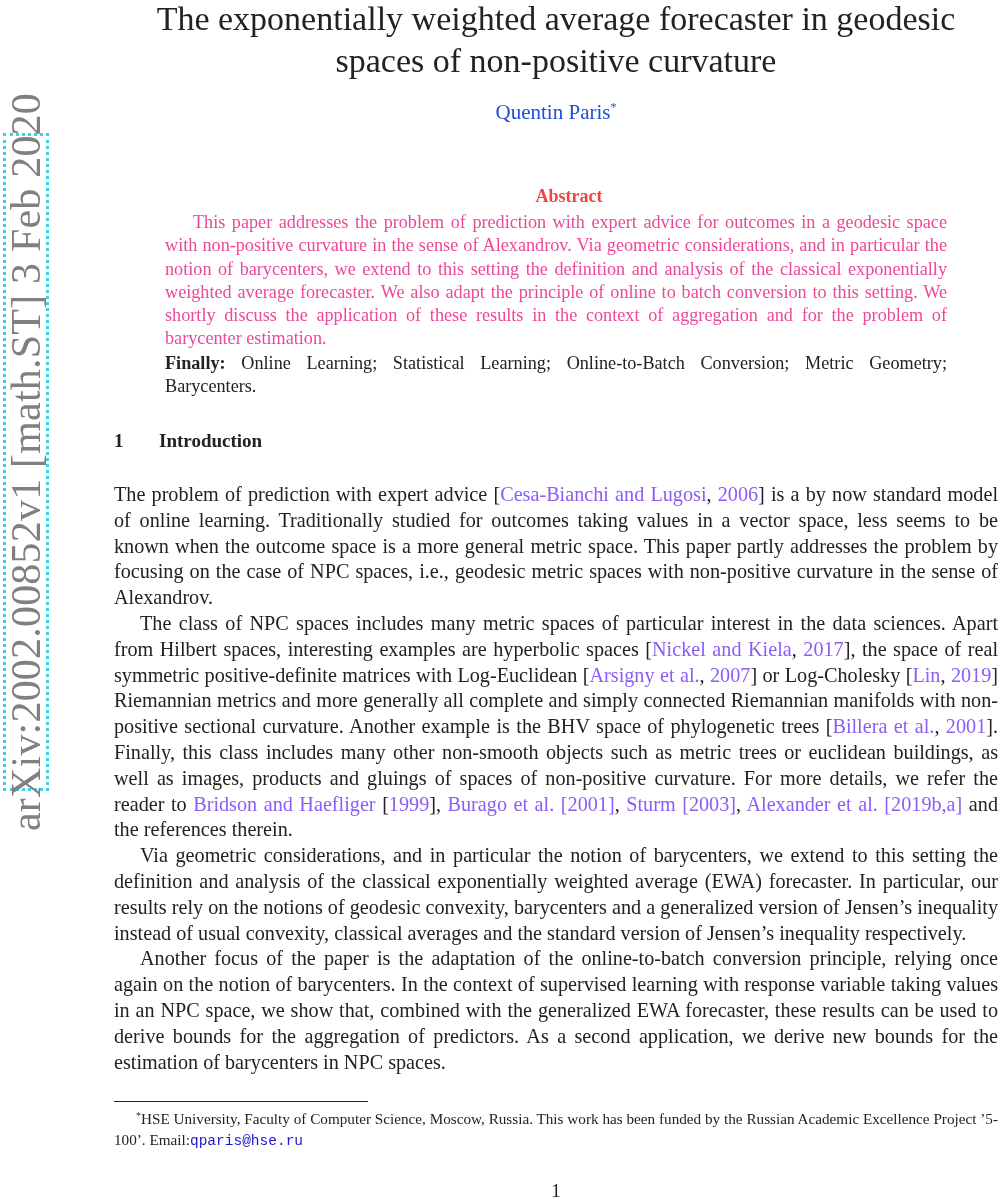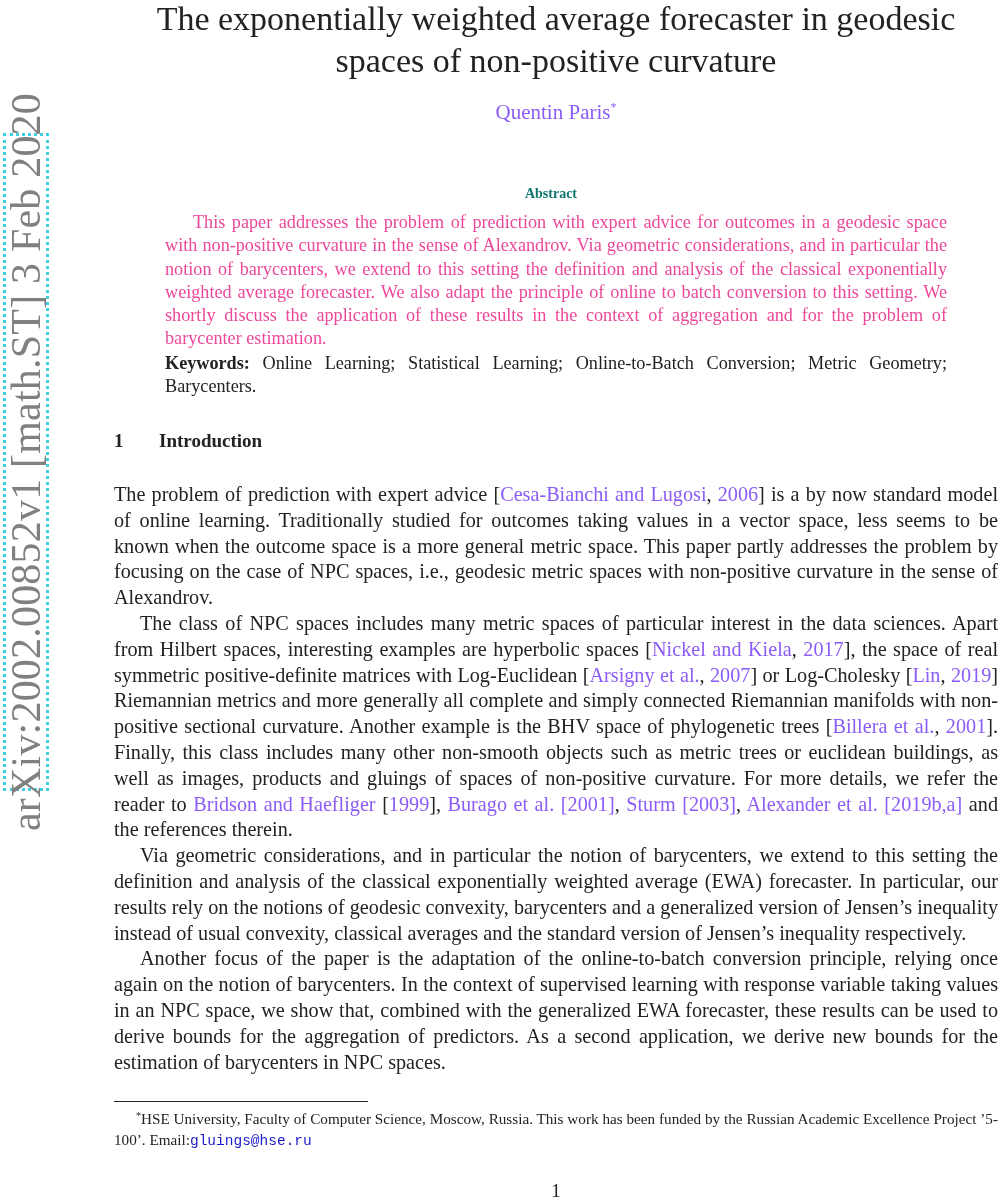--- a/index.html
+++ b/index.html
@@ -24,27 +24,27 @@
   }
 
   .title {
     position: absolute; left: 112px; width: 888px; top: -2px;
     text-align: center;
     font-family: "Liberation Serif", serif; font-size: 34px; line-height: 42px;
     color: #222;
   }
   .author {
     position: absolute; left: 112px; width: 888px; top: 100px; text-align: center;
-    font-family: "Liberation Serif", serif; font-size: 21px; color: #8b5cf6;
+    font-family: "Liberation Serif", serif; font-size: 21px; color: #1d4ed8;
   }
   .author sup { font-size: 12px; vertical-align: 8px; }
 
   .abstract-heading {
-    position: absolute; left: 160px; width: 782px; top: 186px; text-align: center;
-    font-family: "Liberation Serif", serif; font-weight: bold; font-size: 14px; color: #0f766e;
+    position: absolute; left: 178px; width: 782px; top: 186px; text-align: center;
+    font-family: "Liberation Serif", serif; font-weight: bold; font-size: 18px; color: #ef4444;
   }
   .abstract-body {
     position: absolute; left: 165px; width: 782px; top: 211px;
     font-family: "Liberation Serif", serif; font-size: 18.2px; line-height: 23.3px;
     text-align: justify; text-indent: 28px; color: #ec4899;
   }
   .keywords {
     position: absolute; left: 165px; width: 782px; top: 352px;
     font-family: "Liberation Serif", serif; font-size: 18.2px; line-height: 23.3px;
     text-align: justify; color: #222;
@@ -91,33 +91,33 @@
 
   <div class="arxiv-box"></div>
   <div class="arxiv-text">arXiv:2002.00852v1  [math.ST]  3 Feb 2020</div>
 
   <div class="title">The exponentially weighted average forecaster in geodesic spaces of non-positive curvature</div>
 
   <div class="author"><span>Quentin Paris</span><sup>*</sup></div>
 
   <div class="abstract-heading">Abstract</div>
   <div class="abstract-body">This paper addresses the problem of prediction with expert advice for outcomes in a geodesic space with non-positive curvature in the sense of Alexandrov. Via geometric considerations, and in particular the notion of barycenters, we extend to this setting the definition and analysis of the classical exponentially weighted average forecaster. We also adapt the principle of online to batch conversion to this setting. We shortly discuss the application of these results in the context of aggregation and for the problem of barycenter estimation.</div>
-  <div class="keywords"><b>Keywords:</b> <span>Online Learning; Statistical Learning; Online-to-Batch Conversion; Metric Geometry; Barycenters.</span></div>
+  <div class="keywords"><b>Finally:</b> <span>Online Learning; Statistical Learning; Online-to-Batch Conversion; Metric Geometry; Barycenters.</span></div>
 
   <div class="section-heading"><span class="num">1</span><span>Introduction</span></div>
 
   <div class="body">
     <p class="first"><span>The problem of prediction with expert advice </span>[<span class="cite">Cesa-Bianchi and Lugosi</span>, <span class="cite">2006</span>]<span> is a by now standard model of online learning. Traditionally studied for outcomes taking values in a vector space, less seems to be known when the outcome space is a more general metric space. This paper partly addresses the problem by focusing on the case of NPC spaces, i.e., geodesic metric spaces with non-positive curvature in the sense of Alexandrov.</span></p>
 
     <p><span>The class of NPC spaces includes many metric spaces of particular interest in the data sciences. Apart from Hilbert spaces, interesting examples are hyperbolic spaces </span>[<span class="cite">Nickel and Kiela</span>, <span class="cite">2017</span>]<span>, the space of real symmetric positive-definite matrices with Log-Euclidean </span>[<span class="cite">Arsigny et al.</span>, <span class="cite">2007</span>]<span> or Log-Cholesky </span>[<span class="cite">Lin</span>, <span class="cite">2019</span>]<span> Riemannian metrics and more generally all complete and simply connected Riemannian manifolds with non-positive sectional curvature. Another example is the BHV space of phylogenetic trees </span>[<span class="cite">Billera et al.</span>, <span class="cite">2001</span>]<span>. Finally, this class includes many other non-smooth objects such as metric trees or euclidean buildings, as well as images, products and gluings of spaces of non-positive curvature. For more details, we refer the reader to </span><span class="cite">Bridson and Haefliger</span> [<span class="cite">1999</span>], <span class="cite">Burago et al.</span> <span class="cite">[</span><span class="cite">2001</span><span class="cite">]</span>, <span class="cite">Sturm</span> <span class="cite">[</span><span class="cite">2003</span><span class="cite">]</span>, <span class="cite">Alexander et al.</span> <span class="cite">[</span><span class="cite">2019b</span><span class="cite">,</span><span class="cite">a</span><span class="cite">]</span><span> and the references therein.</span></p>
 
     <p>Via geometric considerations, and in particular the notion of barycenters, we extend to this setting the definition and analysis of the classical exponentially weighted average (EWA) forecaster. In particular, our results rely on the notions of geodesic convexity, barycenters and a generalized version of Jensen’s inequality instead of usual convexity, classical averages and the standard version of Jensen’s inequality respectively.</p>
 
     <p>Another focus of the paper is the adaptation of the online-to-batch conversion principle, relying once again on the notion of barycenters. In the context of supervised learning with response variable taking values in an NPC space, we show that, combined with the generalized EWA forecaster, these results can be used to derive bounds for the aggregation of predictors. As a second application, we derive new bounds for the estimation of barycenters in NPC spaces.</p>
   </div>
 
   <div class="footrule"></div>
   <div class="footnote">
-      <span class="fn-first"><sup>*</sup><span>HSE University, Faculty of Computer Science, Moscow, Russia. This work has been funded by the Russian Academic Excellence Project ’5-100’. Email:</span><span class="email">gluings@hse.ru</span></span>
+      <span class="fn-first"><sup>*</sup><span>HSE University, Faculty of Computer Science, Moscow, Russia. This work has been funded by the Russian Academic Excellence Project ’5-100’. Email:</span><span class="email">qparis@hse.ru</span></span>
     </div>
 
   <div class="page-number">1</div>
 </div>
 
 </body></html>

